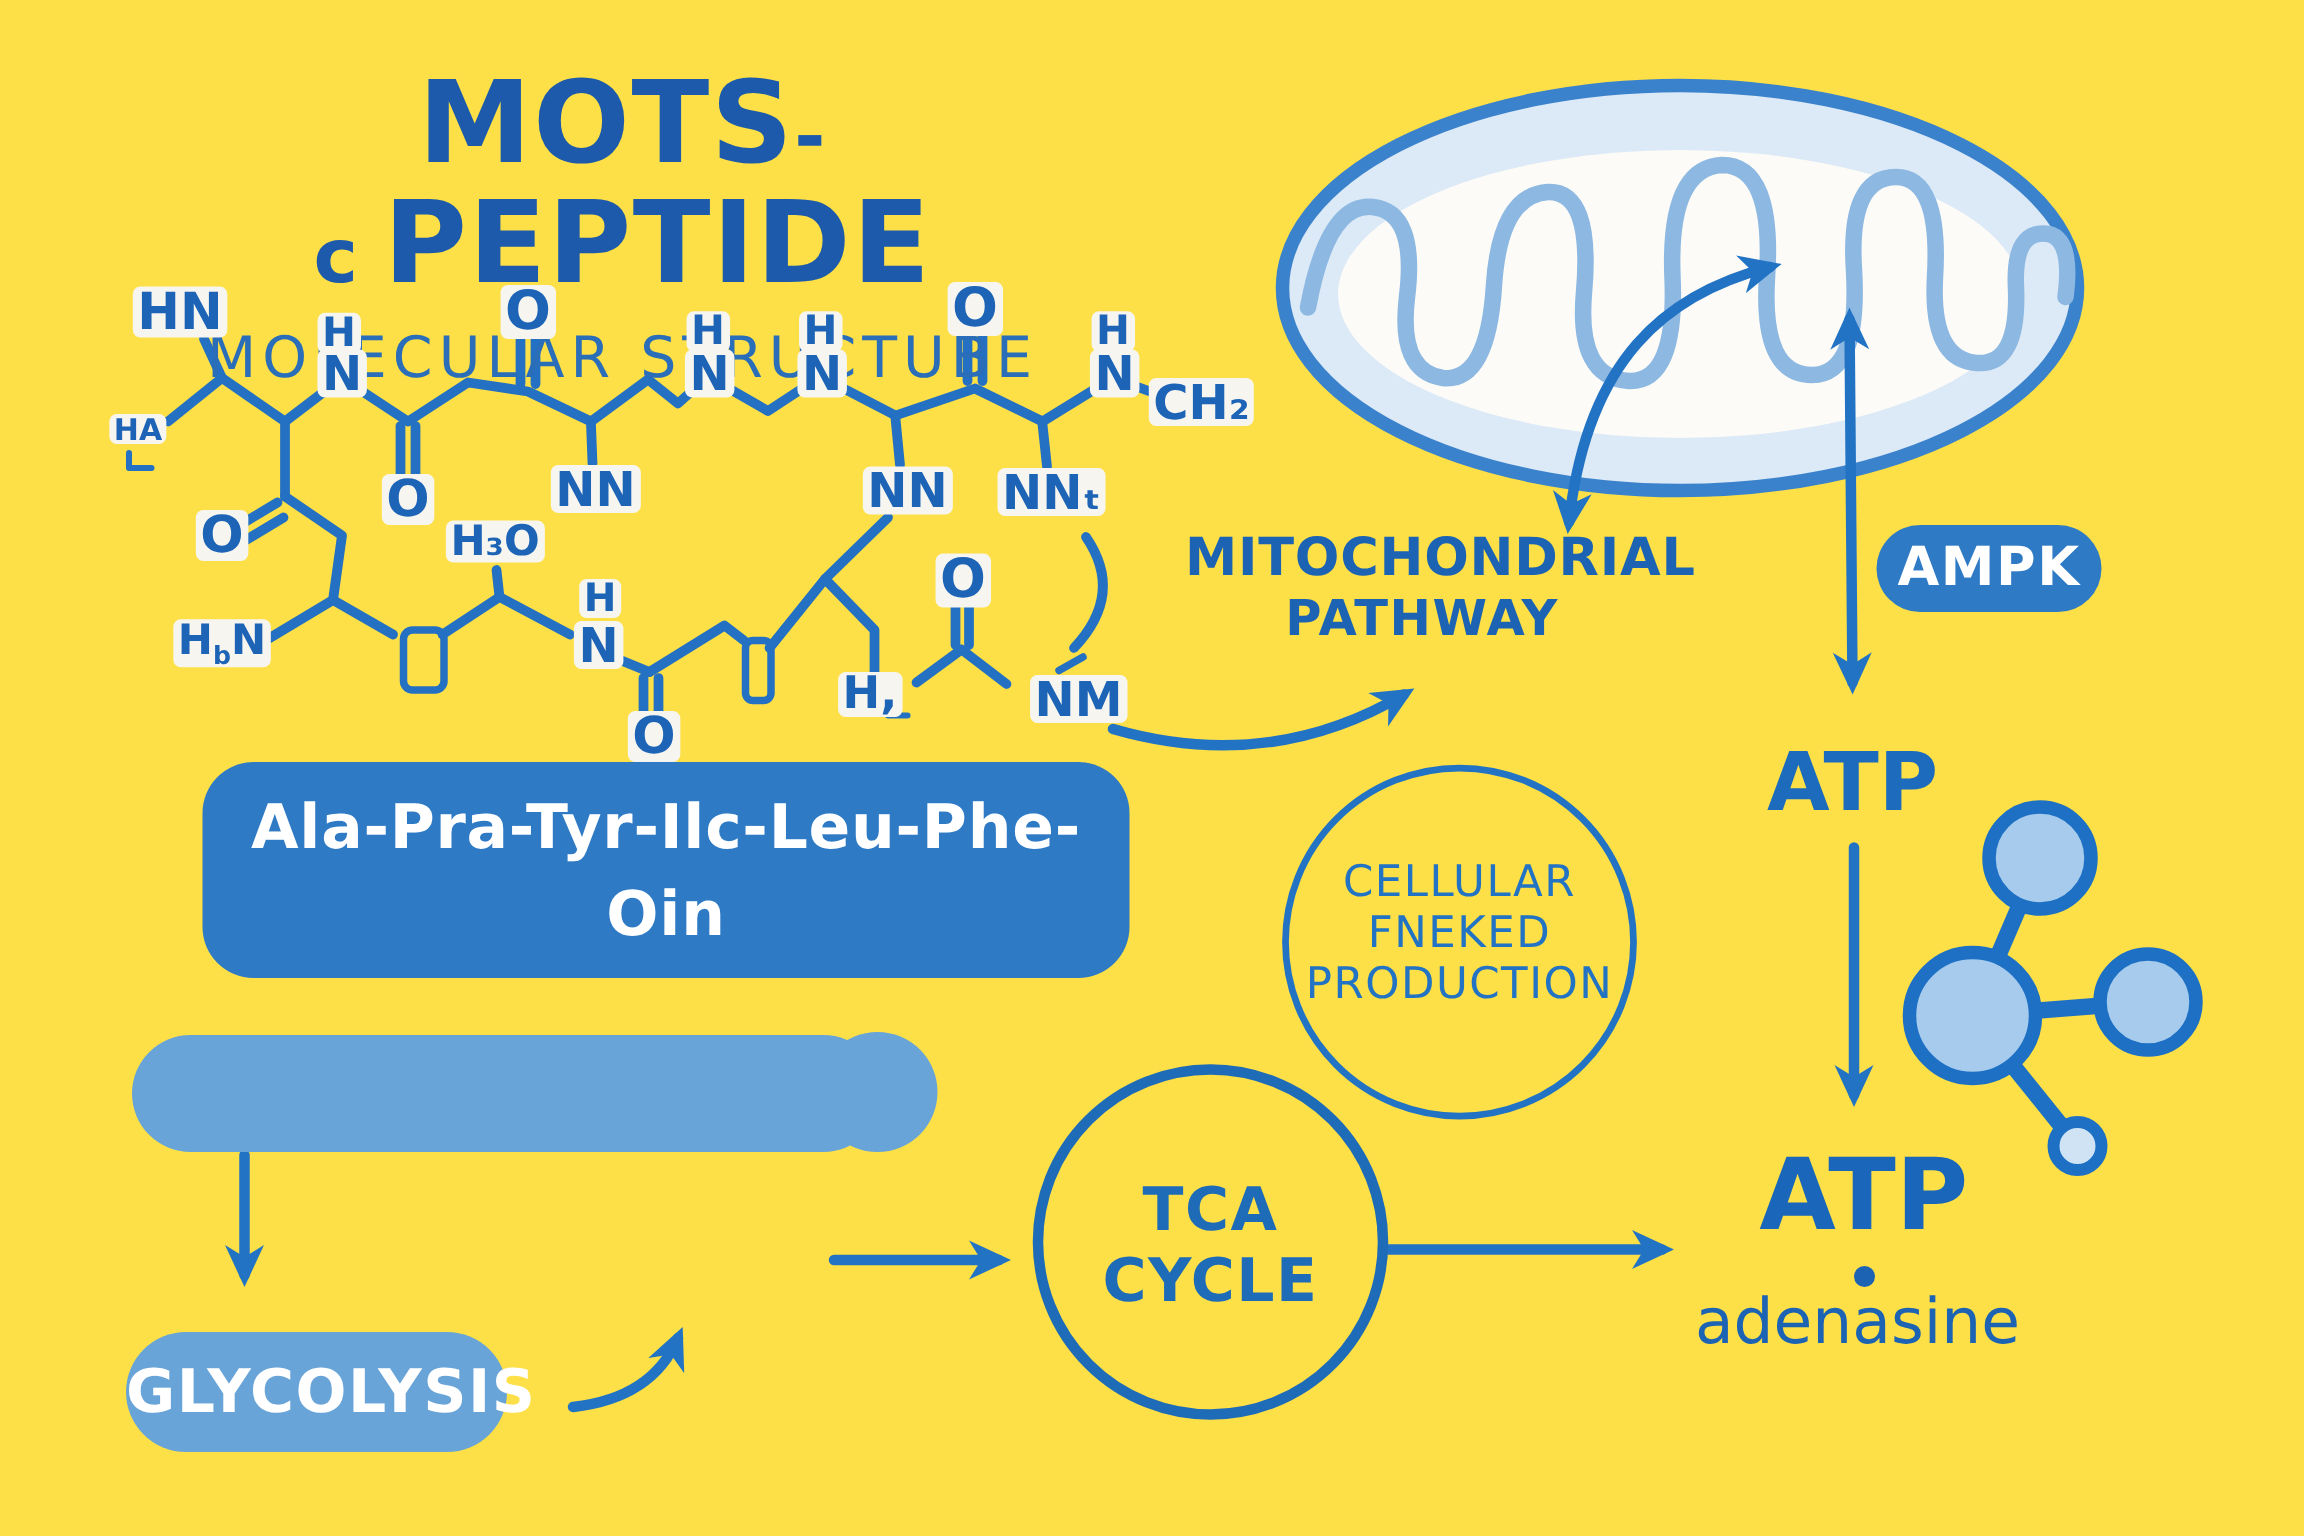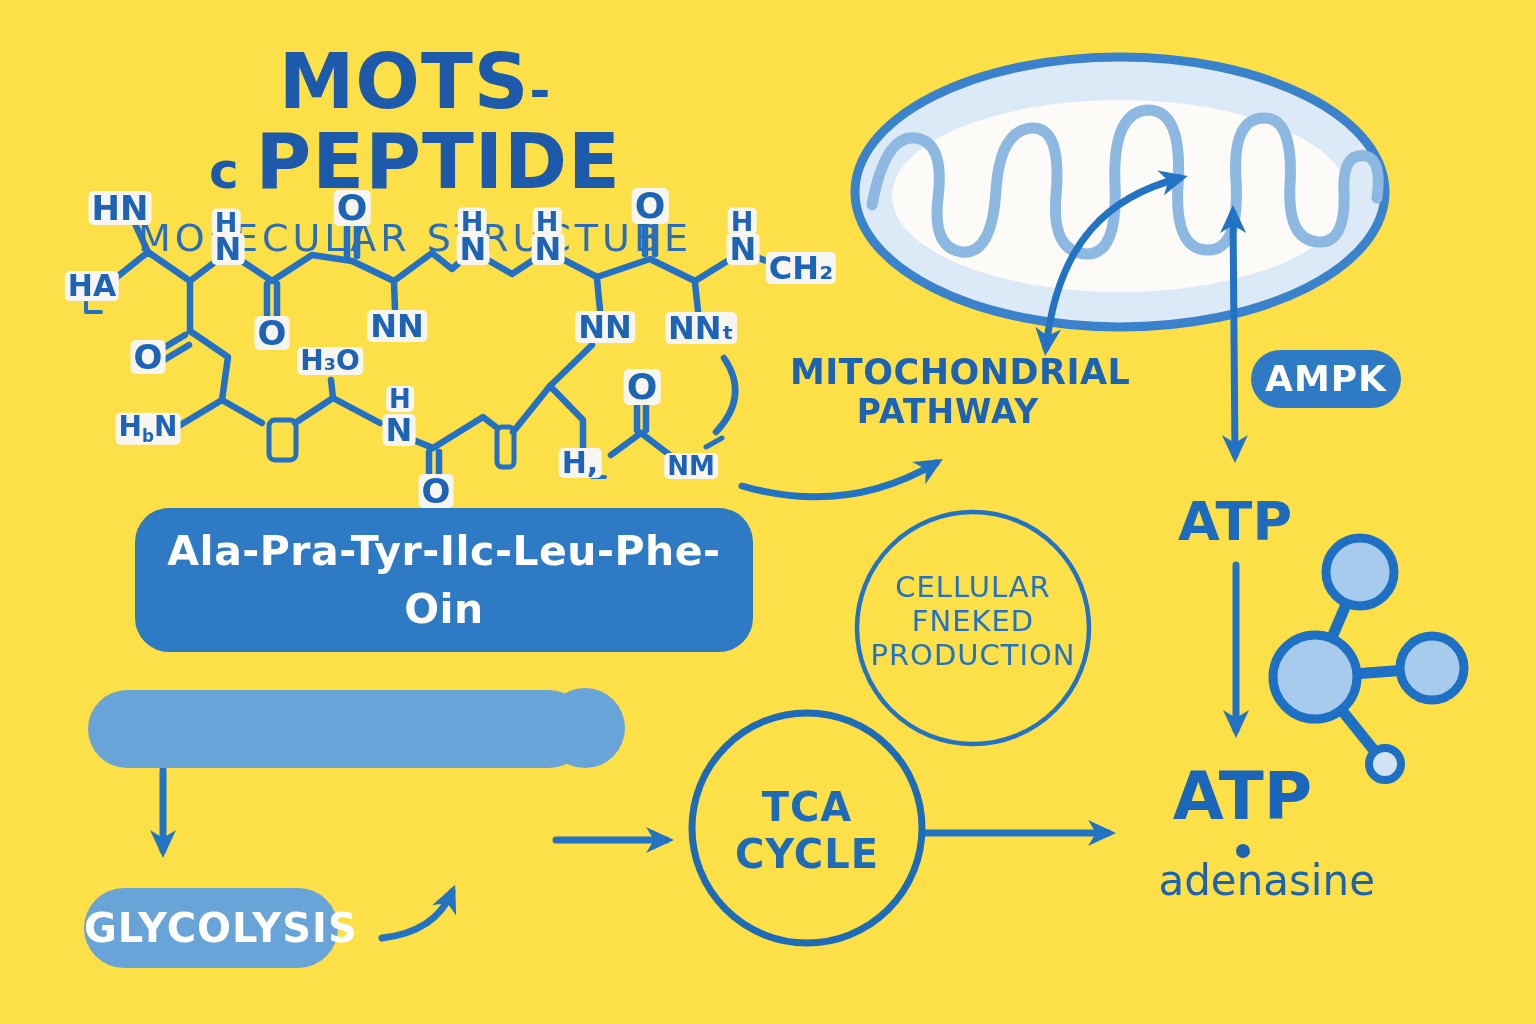--- a/index.html
+++ b/index.html
@@ -41,21 +41,21 @@
 
   .pathway-text{left:790px;top:352px;width:316px;text-align:center;color:#1c63b4;font-weight:bold;}
   .pathway-l1{font-size:35px;letter-spacing:0.5px;line-height:40px;}
   .pathway-l2{font-size:33px;letter-spacing:1px;line-height:40px;}
 
   .ampk-pill{left:1251px;top:350px;width:150px;height:58px;background:#2e7ac5;border-radius:29px;
              color:#fff;text-align:center;line-height:58px;font-size:36px;font-weight:bold;letter-spacing:1px;}
 
   .atp-upper{left:1155px;top:490px;width:160px;text-align:center;font-size:54px;font-weight:bold;color:#1c6bbd;}
   .atp-lower{left:1150px;top:758px;width:185px;text-align:center;font-size:66px;font-weight:bold;color:#1a66bb;}
-  .adenosine{left:1130px;top:856px;width:245px;text-align:right;font-size:42px;font-weight:normal;color:#1c63b4;}
+  .adenosine{left:1130px;top:856px;width:245px;text-align:left;font-size:42px;font-weight:normal;color:#1c63b4;}
 </style>
 </head>
 <body>
 
 <div class="stage">
 
   <svg class="layer" width="1536" height="1024" viewBox="0 0 1536 1024">
     <defs>
       <marker id="ah" markerUnits="userSpaceOnUse" markerWidth="34" markerHeight="30" refX="22" refY="15" orient="auto-start-reverse">
         <path d="M2,2 L30,15 L2,28 L10,15 Z" fill="#2273c4"></path>
@@ -137,21 +137,21 @@
       <rect x="497" y="427" width="17" height="40" rx="5" stroke-width="5"></rect>
     </g>
   </svg>
 
   <div class="txt title-wrap">
     <div class="title-line"><span>MOTS</span><span class="title-small">-c</span><span class="title-gap">PEPTIDE</span></div>
     <div class="subtitle">MOLECULAR STRUCTUBE</div>
   </div>
 
   <span class="atom" style="left:120px;top:208px;font-size:34px">HN</span>
-  <span class="atom" style="left:92px;top:286px;font-size:30px">HA</span>
+  <span class="atom" style="left:92px;top:286px;font-size:20px">HA</span>
   <span class="atom" style="left:226px;top:222px;font-size:27px">H</span>
   <span class="atom" style="left:228px;top:249px;font-size:32px">N</span>
   <span class="atom" style="left:272px;top:333px;font-size:34px">O</span>
   <span class="atom" style="left:352px;top:208px;font-size:36px">O</span>
   <span class="atom" style="left:397px;top:326px;font-size:32px">NN</span>
   <span class="atom" style="left:472px;top:221px;font-size:27px">H</span>
   <span class="atom" style="left:473px;top:249px;font-size:32px">N</span>
   <span class="atom" style="left:547px;top:221px;font-size:27px">H</span>
   <span class="atom" style="left:548px;top:249px;font-size:32px">N</span>
   <span class="atom" style="left:605px;top:327px;font-size:32px">NN</span>
@@ -161,21 +161,21 @@
   <span class="atom" style="left:743px;top:249px;font-size:32px">N</span>
   <span class="atom" style="left:801px;top:268px;font-size:32px">CH₂</span>
   <span class="atom" style="left:148px;top:357px;font-size:34px">O</span>
   <span class="atom" style="left:330px;top:361px;font-size:28px">H₃O</span>
   <span class="atom" style="left:148px;top:429px;font-size:28px"><span>H</span><sub>b</sub><span>N</span></span>
   <span class="atom" style="left:400px;top:399px;font-size:26px">H</span>
   <span class="atom" style="left:399px;top:430px;font-size:32px">N</span>
   <span class="atom" style="left:436px;top:491px;font-size:34px">O</span>
   <span class="atom" style="left:580px;top:463px;font-size:30px">H,</span>
   <span class="atom" style="left:642px;top:387px;font-size:36px">O</span>
-  <span class="atom" style="left:691px;top:466px;font-size:26px">NM</span>
+  <span class="atom" style="left:719px;top:466px;font-size:32px">NM</span>
 
   <div class="txt seq-box">
     <div class="seq-line">Ala-Pra-Tyr-Ilc-Leu-Phe-Oin</div>
   </div>
 
   <div class="txt abc-pill">
   </div>
 
   <div class="txt gly-pill">GLYCOLYSIS</div>
 

